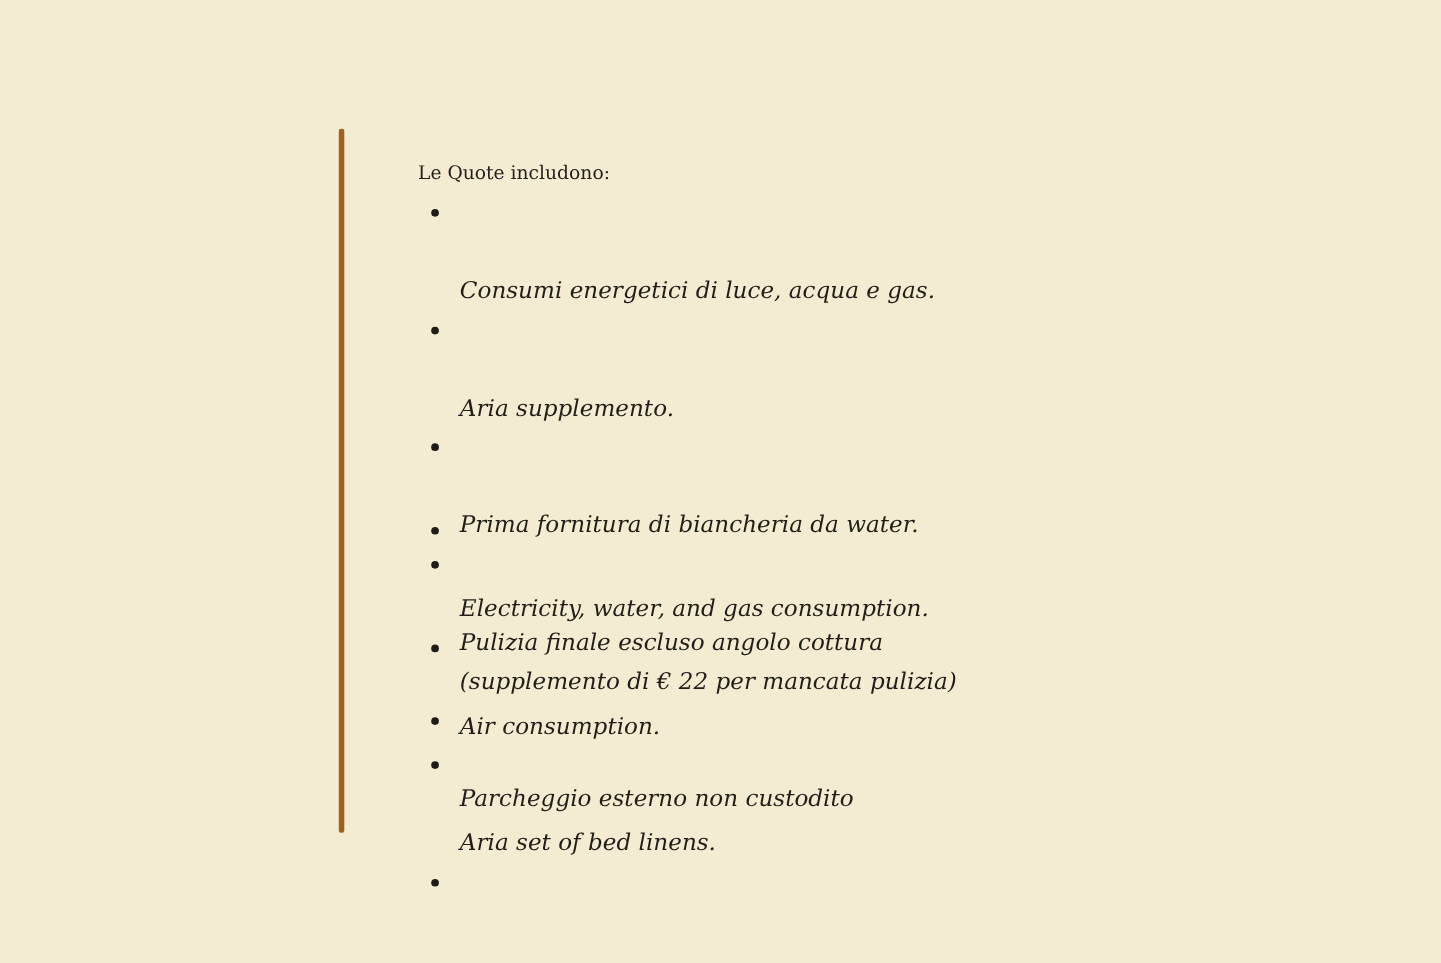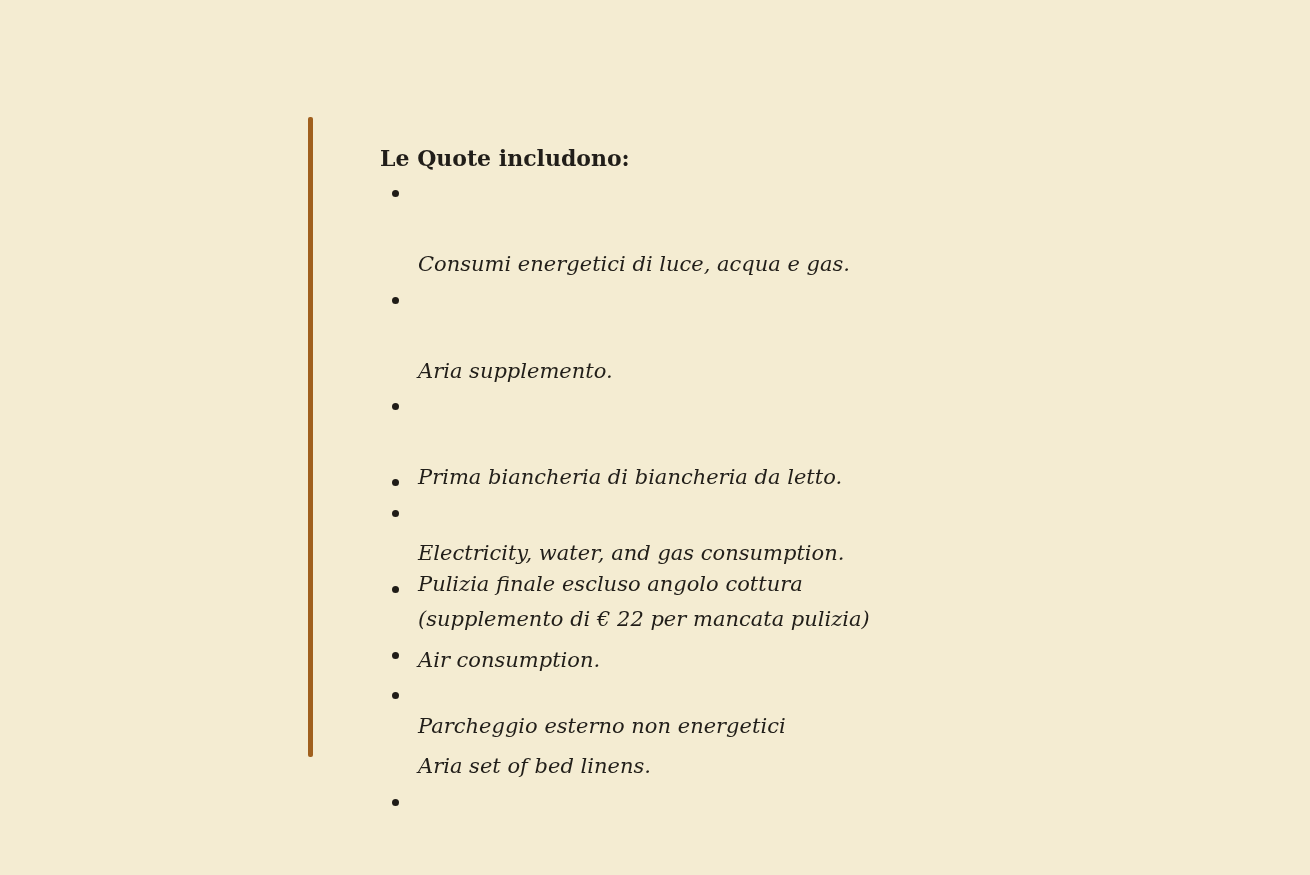--- a/index.html
+++ b/index.html
@@ -26,22 +26,22 @@
   }
   .section {
     position: absolute;
     left: 380px;
     width: 585px;
   }
   .section-it { top: 140px; }
   .section-en { top: 465px; }
   .section h2 {
     margin: 0;
-    font-size: 22px;
-    font-weight: 700;
+    font-size: 17px;
+    font-weight: 400;
     line-height: 36px;
     color: #211e19;
   }
   .section ul {
     margin: 0;
     padding: 0;
     list-style: none;
   }
   .section li {
     position: relative;
@@ -72,30 +72,30 @@
     <li>
       <span class="bullet-dot"></span>
       <span>Consumi energetici di luce, acqua e gas.</span>
     </li>
     <li>
       <span class="bullet-dot"></span>
       <span>Aria supplemento.</span>
     </li>
     <li>
       <span class="bullet-dot"></span>
-      <span>Prima biancheria di biancheria da letto.</span>
+      <span>Prima fornitura di biancheria da water.</span>
     </li>
     <li>
       <span class="bullet-dot"></span>
       <span>Pulizia finale escluso angolo cottura
 (supplemento di € 22 per mancata pulizia)</span>
     </li>
     <li>
       <span class="bullet-dot"></span>
-      <span>Parcheggio esterno non energetici</span>
+      <span>Parcheggio esterno non custodito</span>
     </li>
   </ul>
 </section>
 
 <section class="section section-en">
   <ul>
     <li>
       <span class="bullet-dot"></span>
       <span>Electricity, water, and gas consumption.</span>
     </li>

